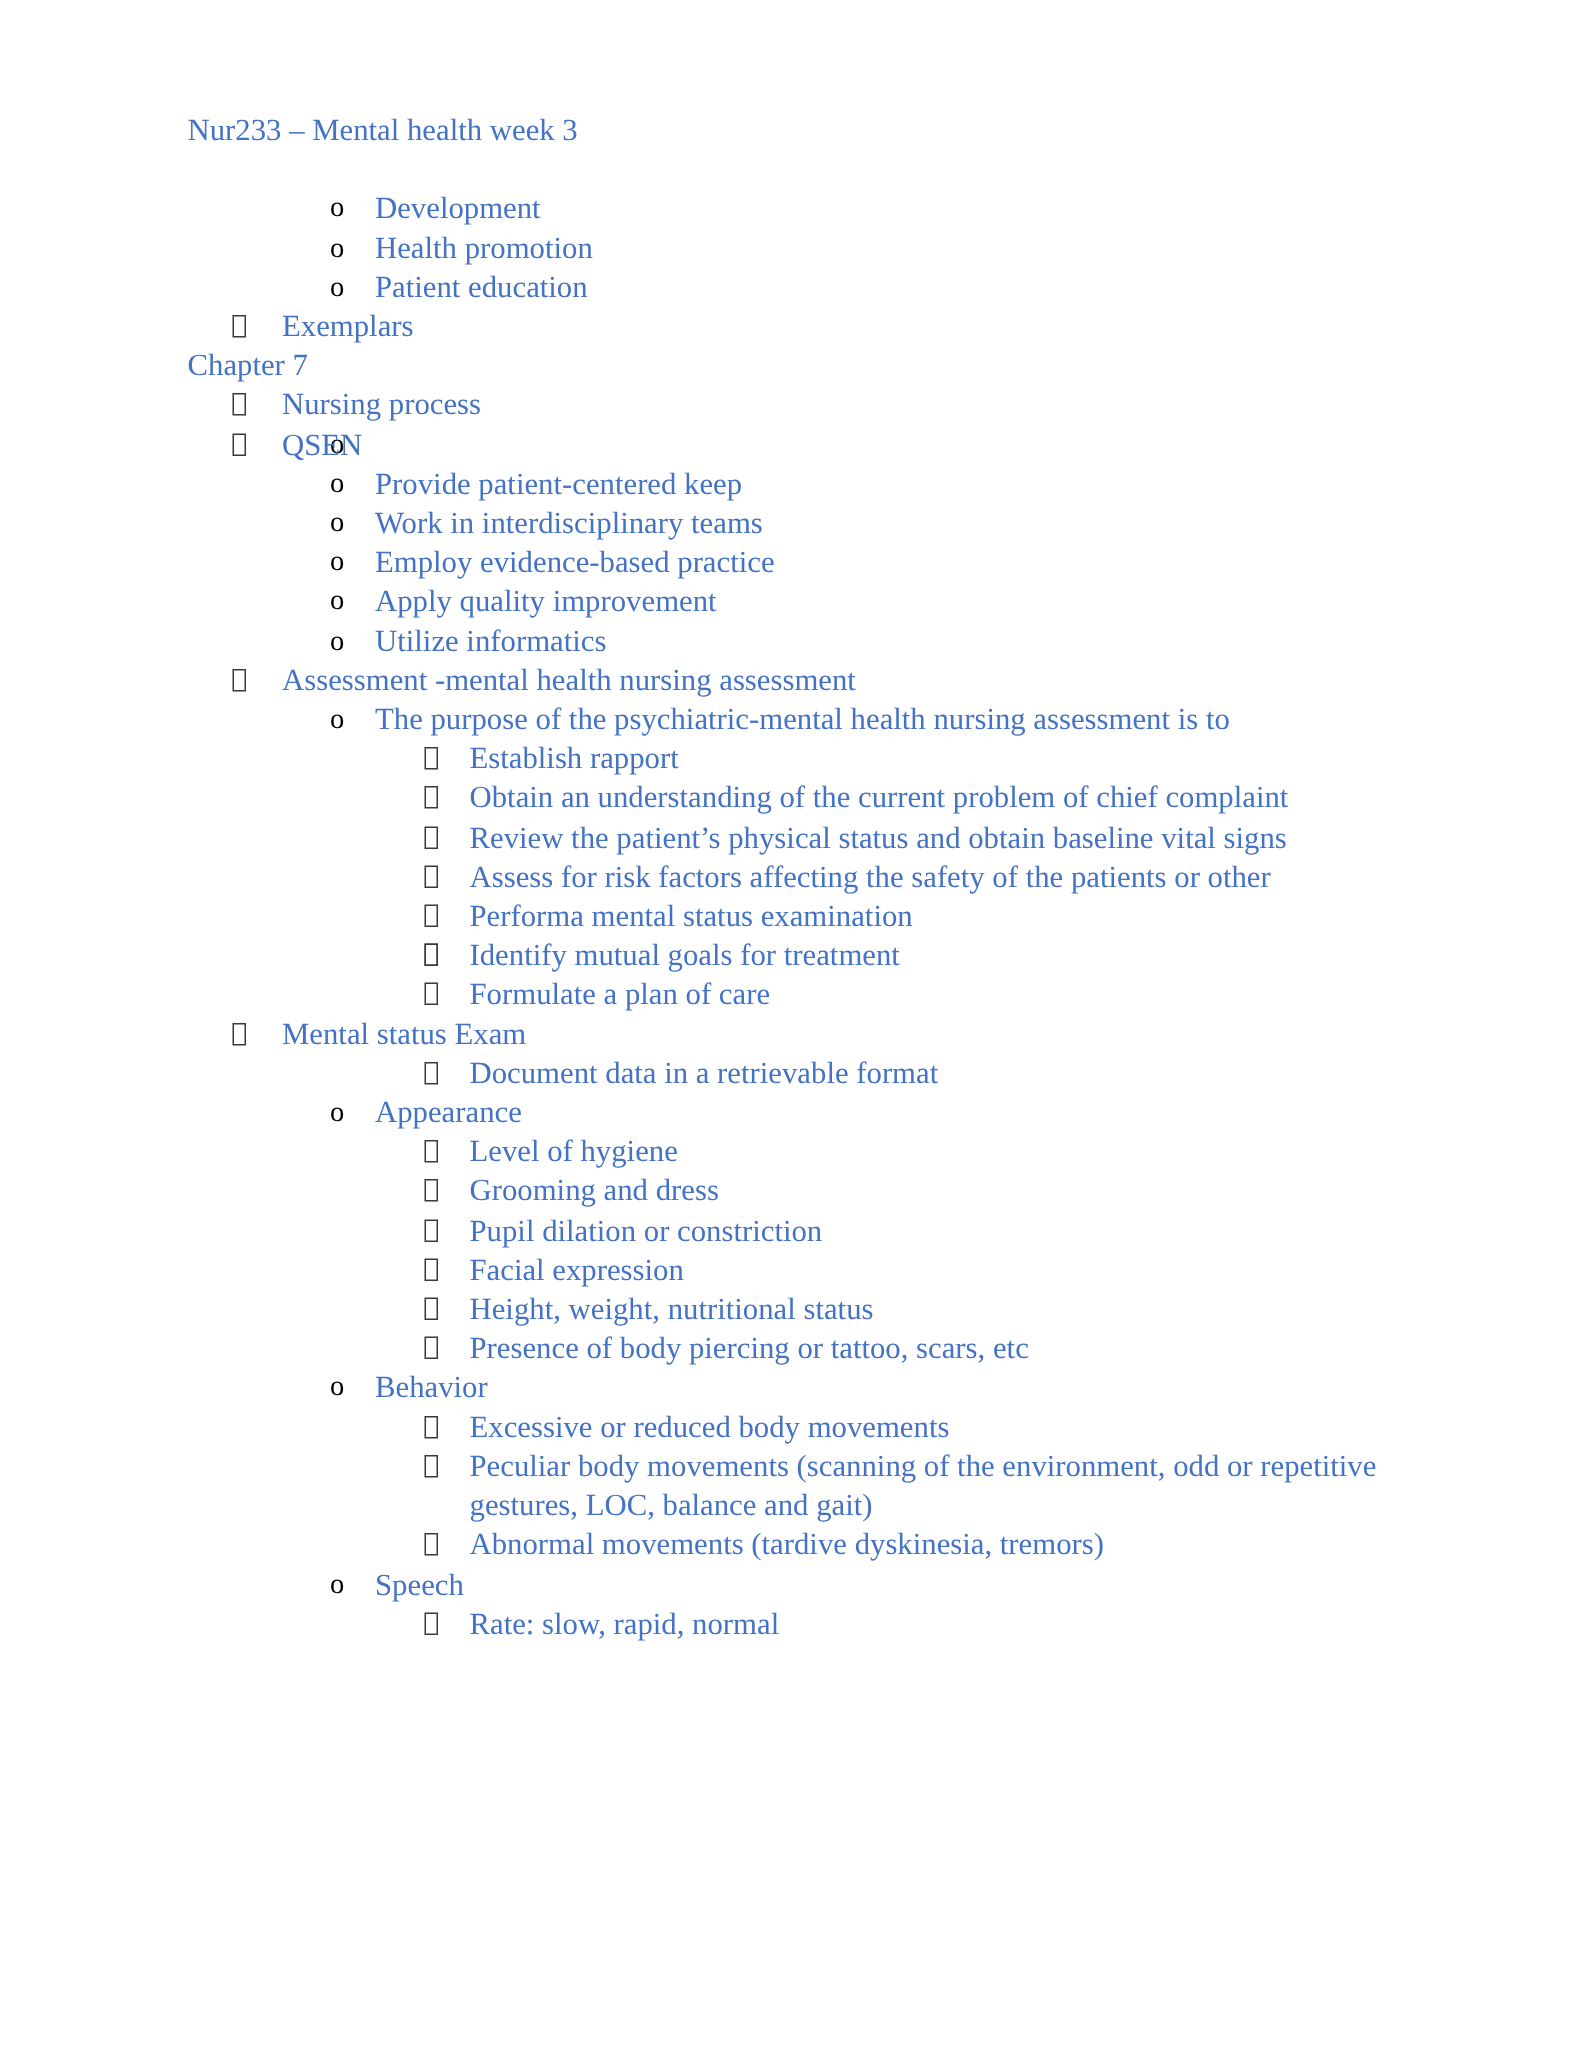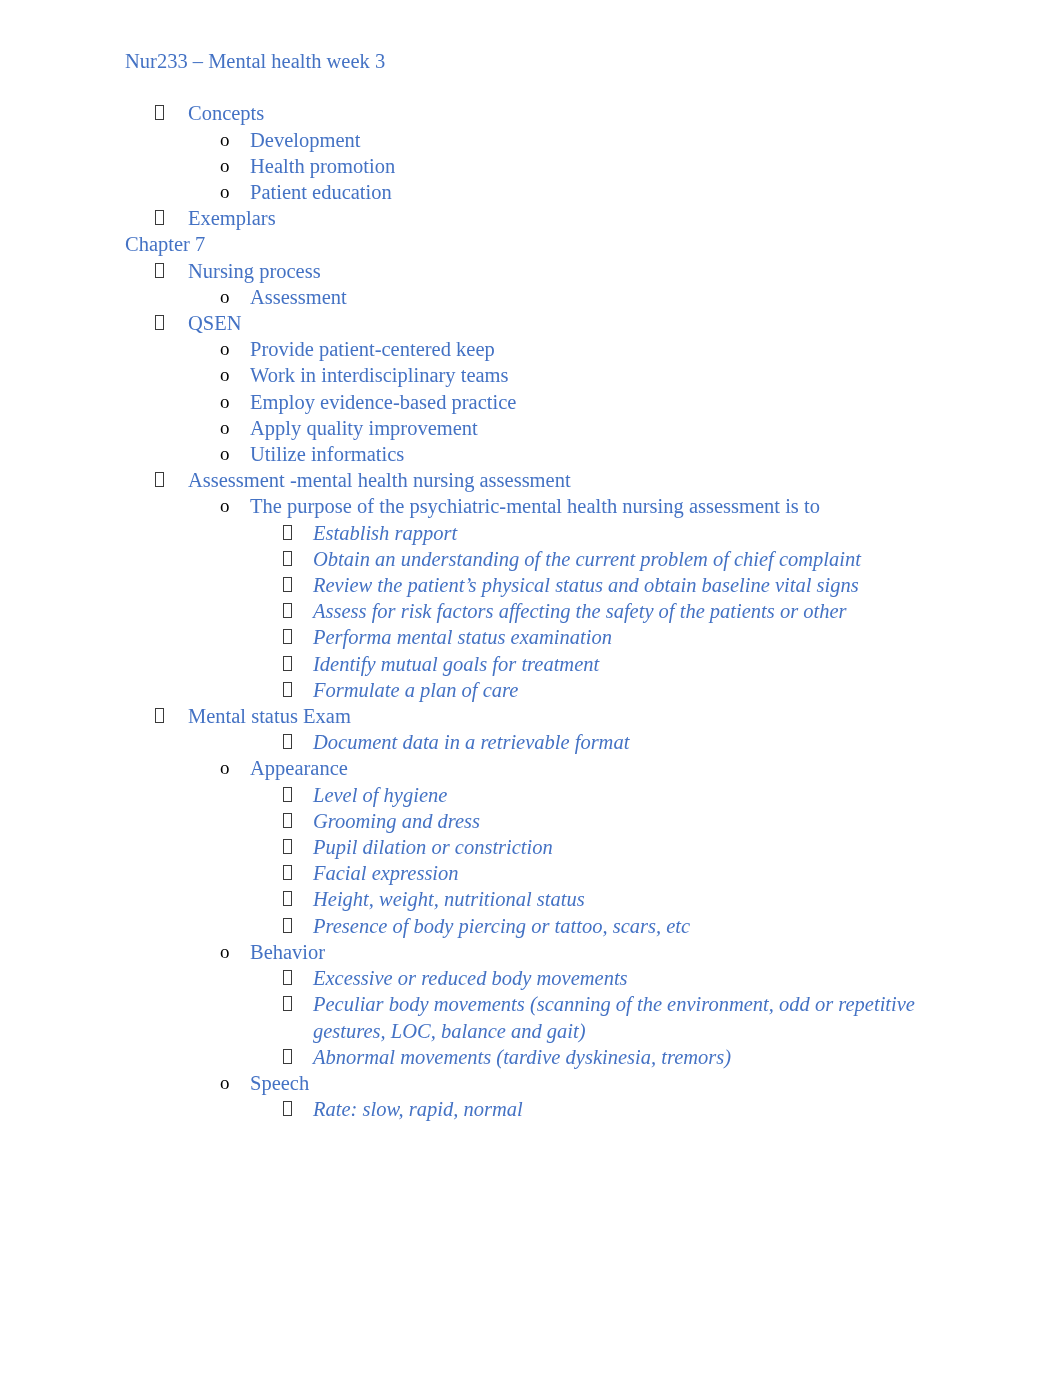--- a/index.html
+++ b/index.html
@@ -13,21 +13,21 @@
     font-family: "Liberation Serif", "DejaVu Serif", serif;
     -webkit-font-smoothing: antialiased;
   }
 
   .page {
     position: relative;
     width: 1062px;
     height: 1195px;
     background: #ffffff;
     box-sizing: border-box;
-    padding: 48px 86px 0 125px;
+    padding: 74px 86px 0 125px;
     overflow: hidden;
   }
 
   
   .para {
     color: #4472c4;
     font-size: 20.5px;
     line-height: 26.2px;
     margin: 0;
     white-space: pre-wrap;
@@ -83,34 +83,30 @@
 
   
   .lvl1 { padding-left: 63px; }
   .lvl1 > .bullet { left: 30px; }
 
   
   .lvl2 { padding-left: 125px; }
   .lvl2 > .bullet { left: 95px; }
 
   
-  .lvl3 { padding-left: 188px; font-style: italic; }
+  .lvl3 { padding-left: 188px; }
   .lvl3 > .bullet { left: 158px; }
 </style>
 </head>
 <body>
 
 <div class="page">
   <div id="doc-body">
       <p class="para">Nur233 – Mental health week 3</p>
       <div class="blank-line"></div>
-      <div class="row lvl1">
-        <span class="bullet tofu"></span>
-        <span class="row-text">Concepts</span>
-      </div>
       <div class="row lvl2">
         <span class="bullet circle-o">o</span>
         <span class="row-text">Development</span>
       </div>
       <div class="row lvl2">
         <span class="bullet circle-o">o</span>
         <span class="row-text">Health promotion</span>
       </div>
       <div class="row lvl2">
         <span class="bullet circle-o">o</span>
@@ -120,21 +116,20 @@
         <span class="bullet tofu"></span>
         <span class="row-text">Exemplars</span>
       </div>
       <p class="para">Chapter 7</p>
       <div class="row lvl1">
         <span class="bullet tofu"></span>
         <span class="row-text">Nursing process</span>
       </div>
       <div class="row lvl2">
         <span class="bullet circle-o">o</span>
-        <span class="row-text">Assessment</span>
       </div>
       <div class="row lvl1">
         <span class="bullet tofu"></span>
         <span class="row-text">QSEN</span>
       </div>
       <div class="row lvl2">
         <span class="bullet circle-o">o</span>
         <span class="row-text">Provide patient-centered keep</span>
       </div>
       <div class="row lvl2">

